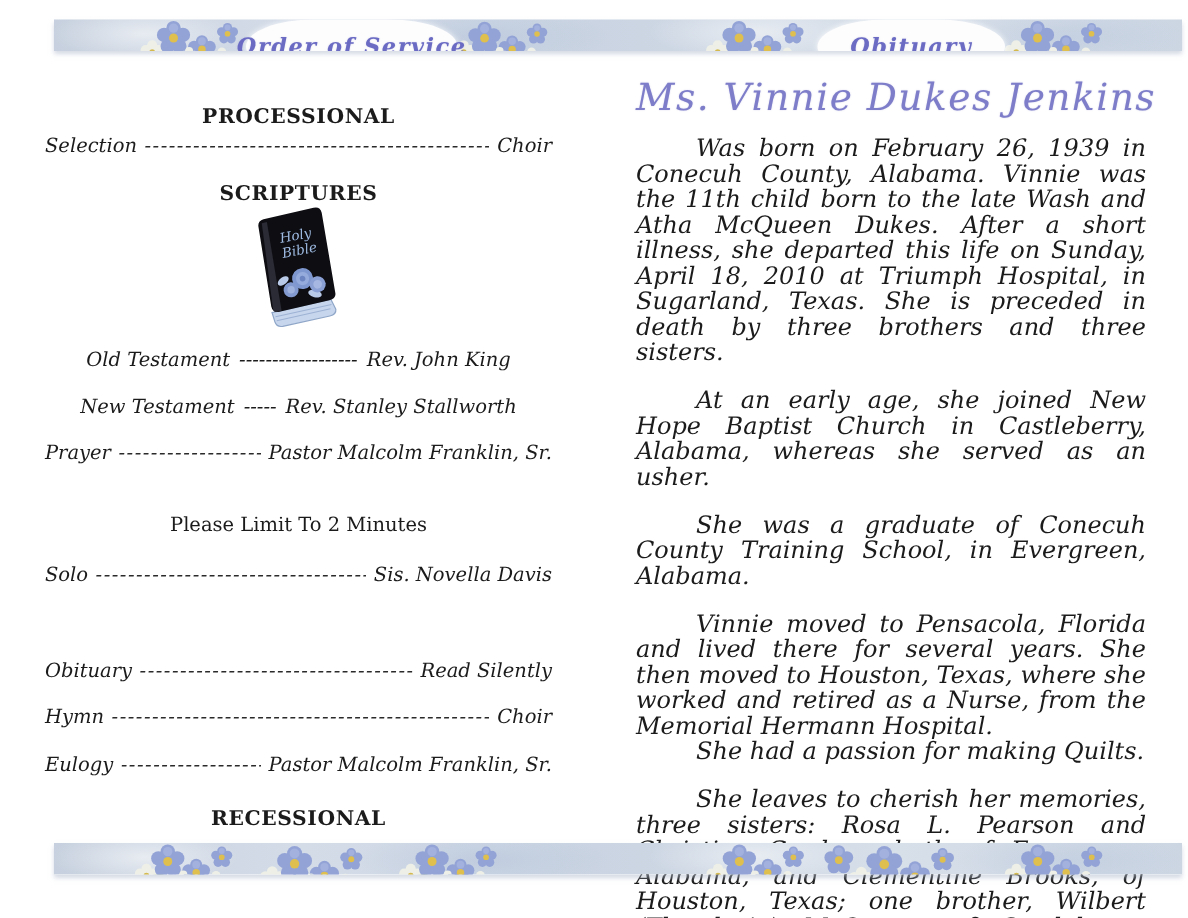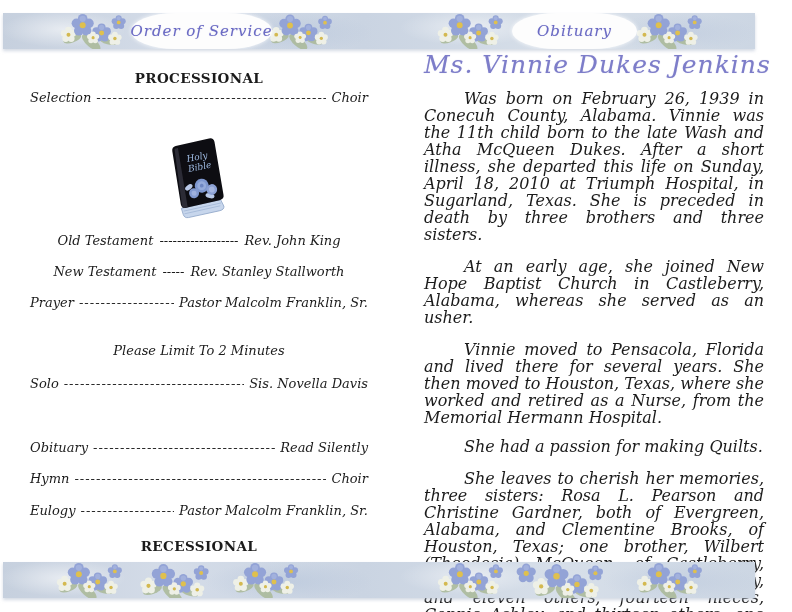--- a/index.html
+++ b/index.html
@@ -1,55 +1,55 @@
 <!DOCTYPE html>
 <html><head>
 <meta charset="utf-8">
 <style>
   html,body{margin:0;padding:0;}
   body{width:792px;height:612px;background:#ffffff;overflow:hidden;position:relative;
        font-family:"DejaVu Serif","Liberation Serif",serif;color:#1b1b1b;}
 
   
-  .band{position:absolute;left:3px;width:752px;height:36px;overflow:hidden;
+  .band{position:absolute;left:36px;width:752px;height:21px;overflow:hidden;
     background:
       radial-gradient(ellipse 90px 26px at 8% 45%, rgba(255,255,255,.55), transparent 70%),
       radial-gradient(ellipse 120px 30px at 38% 55%, rgba(176,192,216,.45), transparent 70%),
       radial-gradient(ellipse 100px 26px at 62% 40%, rgba(255,255,255,.5), transparent 70%),
       radial-gradient(ellipse 110px 28px at 90% 55%, rgba(183,197,219,.45), transparent 70%),
       linear-gradient(90deg,#c6d0de,#d4dce8 22%,#cad4e2 48%,#d7dfe9 75%,#ccd6e3);
-    box-shadow:0 2px 3px rgba(176,188,205,.55);}
+    box-shadow:0 2px 3px rgba(176,188,205,.55);font-weight:bold;}
   .band-top{top:13px;}
   .band-bottom{top:562px;}
   .cluster{position:absolute;top:0;}
   .ribbon{position:absolute;top:0;height:36px;background:#fdfdfd;
           border-radius:48px / 19px;display:flex;align-items:center;justify-content:center;
           box-shadow:0 0 4px rgba(255,255,255,.9);}
   .script-header{font-style:italic;letter-spacing:1px;font-size:15px;color:#6b6bc4;
                  text-shadow:0 0 1px rgba(107,107,196,.35);white-space:nowrap;}
 
   
   .page-left{position:absolute;left:30px;top:0;width:338px;height:492px;}
   .svc-heading{position:absolute;left:0;right:0;text-align:center;font-weight:700;
                font-size:13.5px;letter-spacing:.4px;}
   .svc-line{position:absolute;left:0;right:0;display:flex;align-items:baseline;
             font-style:italic;font-size:13px;white-space:nowrap;}
   .svc-line .fill{flex:1 1 auto;overflow:hidden;margin:0 5px;letter-spacing:1px;color:#2a2a2a;}
   .svc-line.centered{justify-content:center;gap:6px;}
-  .svc-note{position:absolute;left:0;right:0;text-align:center;font-style:italic;font-size:13px;}
+  .svc-note{position:absolute;left:0;right:0;text-align:center;font-size:13px;}
   .bible-wrap{position:absolute;left:0;right:0;display:flex;justify-content:center;}
 
   
   .page-right{position:absolute;left:424px;top:50px;width:340px;}
   .deceased-name{margin:0 0 11px;text-align:center;font-style:italic;font-weight:400;
                  font-size:25px;letter-spacing:1px;color:#7d7dc9;
                  text-shadow:0 0 1px rgba(125,125,201,.4);white-space:nowrap;}
   .obit p{margin:0 0 15px;text-align:justify;text-indent:40px;font-style:italic;
           font-size:16px;line-height:17px;}
-  .obit p.tight{margin-bottom:12px;}
+  .obit p.tight{margin-bottom:0;}
 </style>
 </head>
 <body>
 
 <svg width="0" height="0" style="position:absolute" aria-hidden="true">
   <defs>
     <g id="leafy">
         <ellipse cx="0" cy="0" rx="10" ry="4.2" fill="#a9b897" opacity="0.85"></ellipse>
       </g>
     <g id="fblue">
@@ -112,20 +112,21 @@
 <div class="page-left">
 
   <div class="svc-heading" style="top:70px">PROCESSIONAL</div>
 
   <div class="svc-line" style="top:90px">
     <span>Selection</span>
     <span class="fill">-----------------------------------------------------------------------------------------------------------------------------------</span>
     <span>Choir</span>
   </div>
 
+  <div class="svc-heading" style="top:121px">SCRIPTURES</div>
 
   <div class="bible-wrap" style="top:136px">
     <svg width="72" height="84" viewBox="0 0 72 84">
       <g transform="rotate(-7 36 44)">
         <path d="M15 70 L55 66 L57.5 73 Q57.5 76.5 53 77 L21 80 Q17 80.2 16.2 76.5 Z" fill="#c7d6ec" stroke="#8fa6c8" stroke-width="0.8"></path>
         <path d="M17 73 L55 69.5 M17.5 75.8 L54 72.2" stroke="#9db2d4" stroke-width="0.7" fill="none"></path>
         <path d="M13 12 Q13 8 17 7.5 L51 4 Q55.5 3.5 56 8 L58.5 62 Q58.8 66 54 66.5 L20 70 Q15.5 70.5 15 66 Z" fill="#0d0d12"></path>
         <path d="M15.5 10 L19 9.6 L21.5 69.6 L18 70 Q16.2 70 16 67.5 Z" fill="#2b2b35"></path>
         <text x="37" y="24" font-size="9" font-style="italic" fill="#9fbbe2" text-anchor="middle" transform="rotate(-4 37 24)">Holy</text>
         <text x="38.5" y="34" font-size="9" font-style="italic" fill="#9fbbe2" text-anchor="middle" transform="rotate(-4 38.5 34)">Bible</text>
@@ -190,20 +191,21 @@
   </div>
 
   <div class="svc-heading" style="top:538px">RECESSIONAL</div>
 </div>
 
 <div class="page-right">
   <h1 class="deceased-name">Ms. Vinnie Dukes Jenkins</h1>
   <div class="obit">
     <p>Was born on February 26, 1939 in Conecuh County, Alabama. Vinnie was the 11th child born to the late Wash and Atha McQueen Dukes. After a short illness, she departed this life on Sunday, April 18, 2010 at Triumph Hospital, in Sugarland, Texas. She is preceded in death by three brothers and three sisters.</p>
     <p>At an early age, she joined New Hope Baptist Church in Castleberry, Alabama, whereas she served as an usher.</p>
+    <p>She was a graduate of Conecuh County Training School, in Evergreen, Alabama.</p>
     <p class="tight">Vinnie moved to Pensacola, Florida and lived there for several years. She then moved to Houston, Texas, where she worked and retired as a Nurse, from the Memorial Hermann Hospital.</p>
     <p>She had a passion for making Quilts.</p>
     <p>She leaves to cherish her memories, three sisters: Rosa L. Pearson and Christine Gardner, both of Evergreen, Alabama, and Clementine Brooks, of Houston, Texas; one brother, Wilbert (Theodosia) McQueen, of Castleberry, Alabama; twelve nephews, John Ashley, and eleven others; fourteen nieces, Connie Ashley, and thirteen others; one sister-in-law, Shirley Dukes, of Castleberry, Alabama, and a host of great nieces, nephews, other relatives and friends.</p>
   </div>
 </div>
 
 <div class="band band-bottom">
   <svg class="cluster" style="left:45px" width="272" height="36" viewBox="0 0 272 38">
     <use href="#cluster"></use>
     <use href="#cluster" transform="translate(88,1) scale(1.05)"></use>

